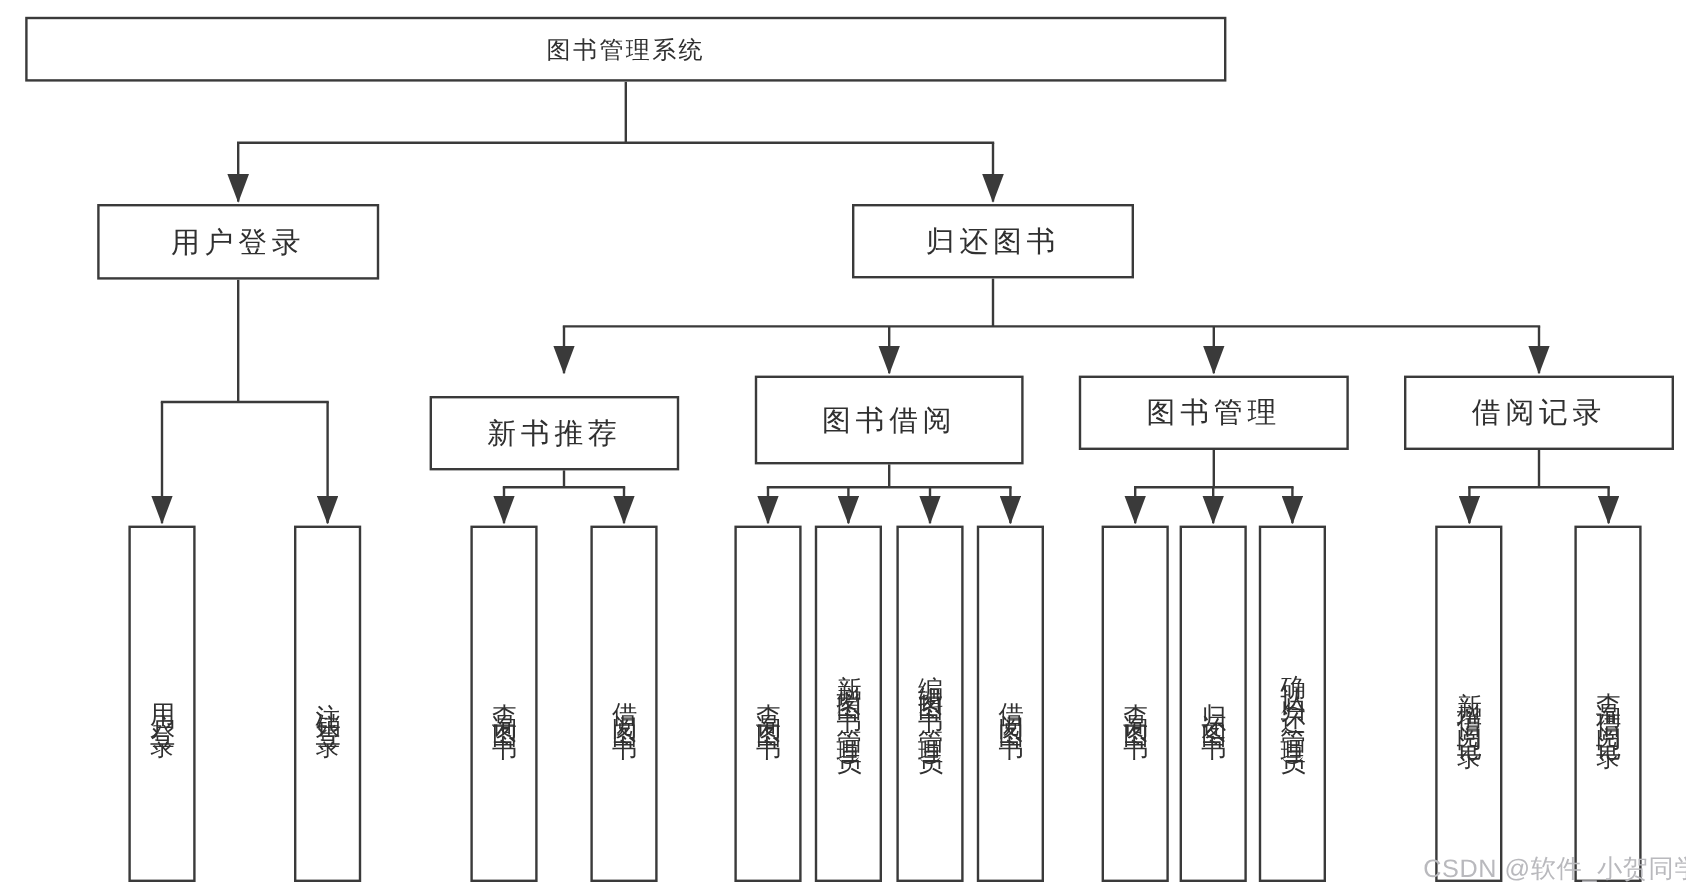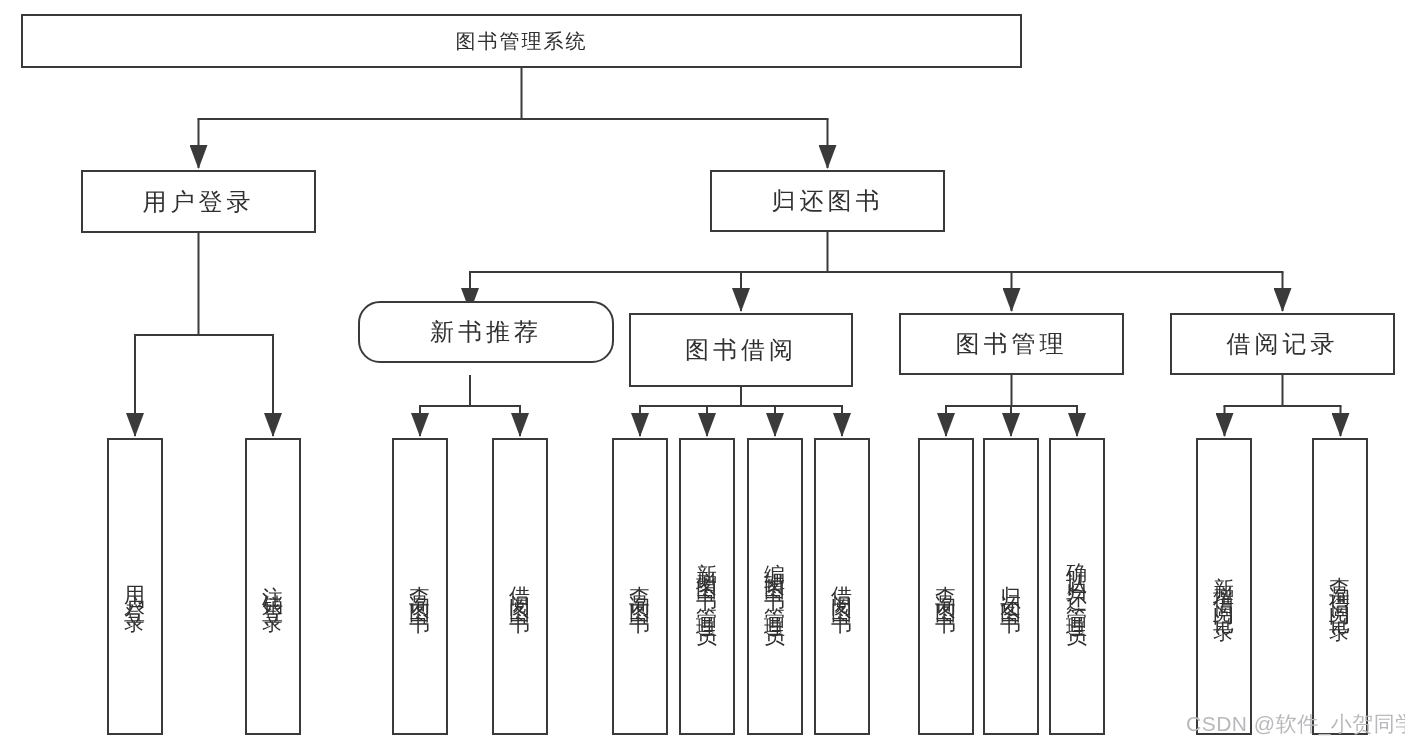--- a/index.html
+++ b/index.html
@@ -92,21 +92,21 @@
       <line x1="1224.5" y1="406" x2="1224.5" y2="436" marker-end="url(#arw)"></line>
       <line x1="1340.5" y1="406" x2="1340.5" y2="436" marker-end="url(#arw)"></line>
     </g>
   </svg>
 
   <div class="node root-label" style="left:21px;top:14px;width:1001px;height:54px;">图书管理系统</div>
 
   <div class="node h-label" style="left:81px;top:170px;width:235px;height:63px;">用户登录</div>
   <div class="node h-label" style="left:710px;top:170px;width:235px;height:62px;">归还图书</div>
 
-  <div class="node h-label" style="left:358px;top:301px;width:256px;height:62px;border-radius:22px;">新书推荐</div>
+  <div class="node h-label" style="left:358px;top:330px;width:208px;height:62px;">新书推荐</div>
   <div class="node h-label" style="left:629px;top:313px;width:224px;height:74px;">图书借阅</div>
   <div class="node h-label" style="left:899px;top:313px;width:225px;height:62px;">图书管理</div>
   <div class="node h-label" style="left:1170px;top:313px;width:225px;height:62px;">借阅记录</div>
 
   <div class="node v-label" style="left:107px;top:438px;width:56px;height:297px;">用户登录</div>
   <div class="node v-label" style="left:245px;top:438px;width:56px;height:297px;">注销登录</div>
 
   <div class="node v-label" style="left:392px;top:438px;width:56px;height:297px;">查询图书</div>
   <div class="node v-label" style="left:492px;top:438px;width:56px;height:297px;">借阅图书</div>
 

